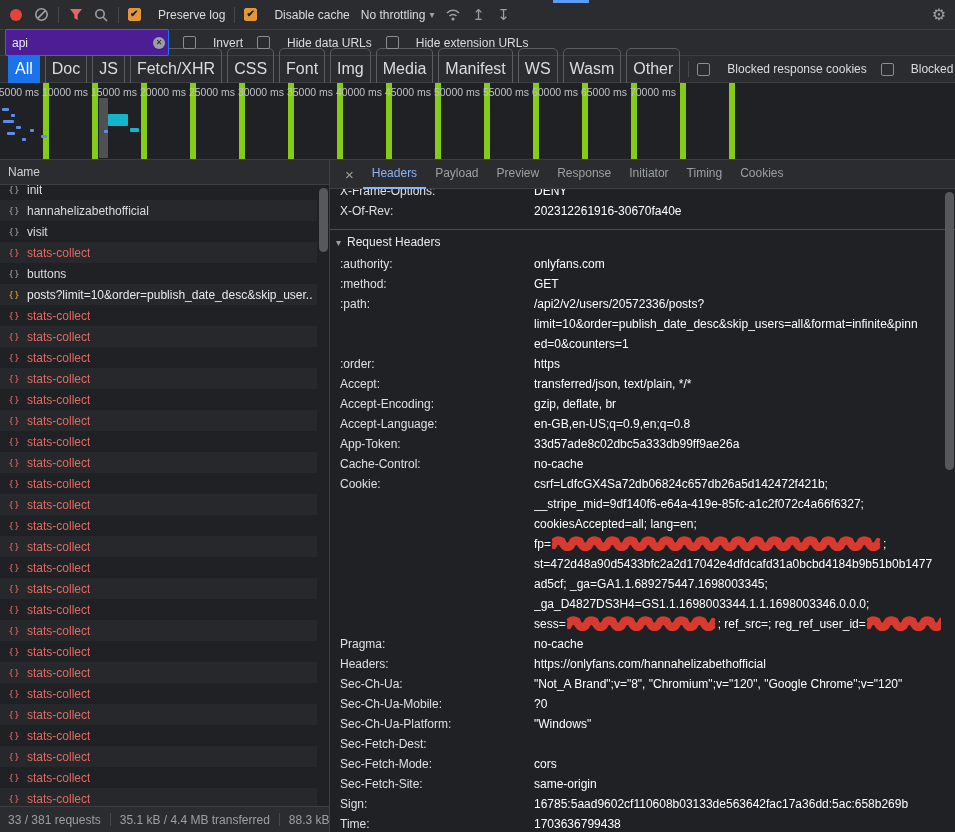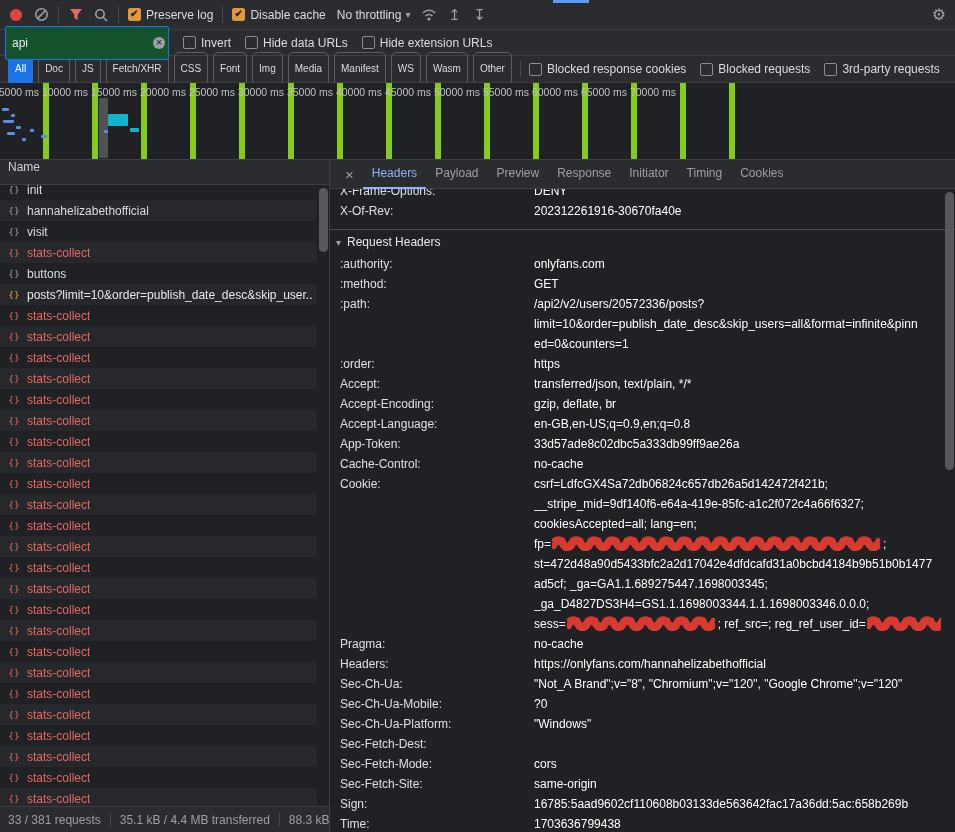--- a/index.html
+++ b/index.html
@@ -9,51 +9,51 @@
   .top-indicator{position:absolute;top:0;left:553px;width:36px;height:3px;background:#5b9cf8;z-index:30}
 
   
   .toolbar{height:30px;background:#2b2c2f;border-bottom:1px solid #3d3f43;display:flex;align-items:center;gap:9px;padding:0 8px;flex:none}
   .tb-btn{display:inline-flex;align-items:center;justify-content:center;min-width:16px;height:20px;cursor:pointer}
   .glyph{font-size:15px;color:#9aa0a6;line-height:1}
   .gear{font-size:16px}
   .record-dot{width:12px;height:12px;border-radius:50%;background:#e5443c}
   .tb-sep{width:1px;height:16px;background:#47484b;flex:none}
   .spacer{flex:1}
-  .cb-label{display:inline-flex;align-items:center;gap:5px;color:#dadce0;cursor:pointer;white-space:nowrap}
+  .cb-label{display:inline-flex;align-items:center;gap:17px;color:#dadce0;cursor:pointer;white-space:nowrap}
   .cb{width:13px;height:13px;border:1px solid #8a8d91;border-radius:2px;display:inline-block;position:relative;background:transparent;flex:none}
   .cb.checked{background:#e2973a;border-color:#e2973a}
   .cb.checked::after{content:"✔";position:absolute;left:1px;top:-1px;font-size:10px;color:#202124;font-weight:bold}
   .throttle{display:inline-flex;align-items:center;gap:4px;color:#dadce0;cursor:pointer;padding:0 2px}
   .caret{color:#9aa0a6;font-size:10px}
 
   
   .filter-row{height:26px;background:#2b2c2f;border-bottom:1px solid #3d3f43;display:flex;align-items:center;gap:14px;padding:0 5px;flex:none}
   .filter-input-wrap{position:relative;display:inline-flex;align-items:center}
-  .filter-input{width:164px;height:34px;background:#14532d;border:1px solid #1a73e8;border-radius:2px;color:#e8eaed;font-family:inherit;font-size:12px;padding:0 18px 0 6px;outline:none}
+  .filter-input{width:164px;height:27px;background:#4c1d95;border:1px solid #1a73e8;border-radius:2px;color:#e8eaed;font-family:inherit;font-size:12px;padding:0 18px 0 6px;outline:none}
   .input-clear{position:absolute;right:4px;width:12px;height:12px;border-radius:50%;background:#9aa0a6;color:#202124;font-size:8px;line-height:12px;text-align:center;cursor:pointer}
 
   
   .types-row{height:27px;background:#2b2c2f;border-bottom:1px solid #3d3f43;display:flex;align-items:center;gap:8px;padding:0 8px;flex:none}
   .pills{display:flex;align-items:center;gap:5px}
-  .pill{background:transparent;border:1px solid #5a5d61;color:#dadce0;font-size:10px;padding:10px 6px;border-radius:5px;font-family:inherit;cursor:pointer;line-height:1.2}
+  .pill{background:transparent;border:1px solid #5a5d61;color:#dadce0;font-size:16px;padding:10px 6px;border-radius:5px;font-family:inherit;cursor:pointer;line-height:1.2}
   .pill.selected{background:#1a73e8;border-color:#1a73e8;color:#fff}
   .adv-filters{display:flex;align-items:center;gap:14px}
 
   
   .overview{height:77px;background:#202124;border-bottom:1px solid #3d3f43;position:relative;overflow:hidden;flex:none}
   .ov-cols{position:absolute;inset:0;display:flex}
   .ov-col{width:49px;flex:none;border-right:6px solid #84cc16;position:relative}
   .ov-tick{position:absolute;top:3px;right:4px;font-size:10.5px;color:#bdc1c6;white-space:nowrap}
   .ov-mark{position:absolute;border-radius:1px}
 
   
   .main{flex:1;display:flex;min-height:0}
   .left{width:330px;flex:none;border-right:1px solid #3d3f43;display:flex;flex-direction:column;position:relative;min-height:0;background:#202124}
-  .name-header{height:25px;background:#2b2c2f;border-bottom:1px solid #3d3f43;display:flex;align-items:flex-start;padding:0 8px;color:#cfd1d4;flex:none;cursor:pointer}
+  .name-header{height:25px;background:#2b2c2f;border-bottom:1px solid #3d3f43;display:flex;align-items:center;padding:0 8px;color:#cfd1d4;flex:none;cursor:pointer}
   .req-list{flex:1;overflow:hidden;position:relative}
   .req-rows{margin-top:-6px;margin-right:12px}
   .req-row{height:21px;display:flex;align-items:center;gap:6px;padding:0 4px 0 7px;color:#dadce0;cursor:pointer}
   .req-rows .req-row:nth-child(even){background:#26282b}
   .req-row.selected{background:#3c4043}
   .req-icon{font-family:"DejaVu Sans Mono",monospace;font-size:9.5px;color:#9aa0a6;flex:none;width:14px;text-align:center}
   .req-label{white-space:nowrap;overflow:hidden}
   .req-row.error .req-label,.req-row.error .req-icon{color:#e46962}
   .req-row.selected .req-icon{color:#e8a33d}
   .req-row.selected .req-label{color:#e8eaed}

